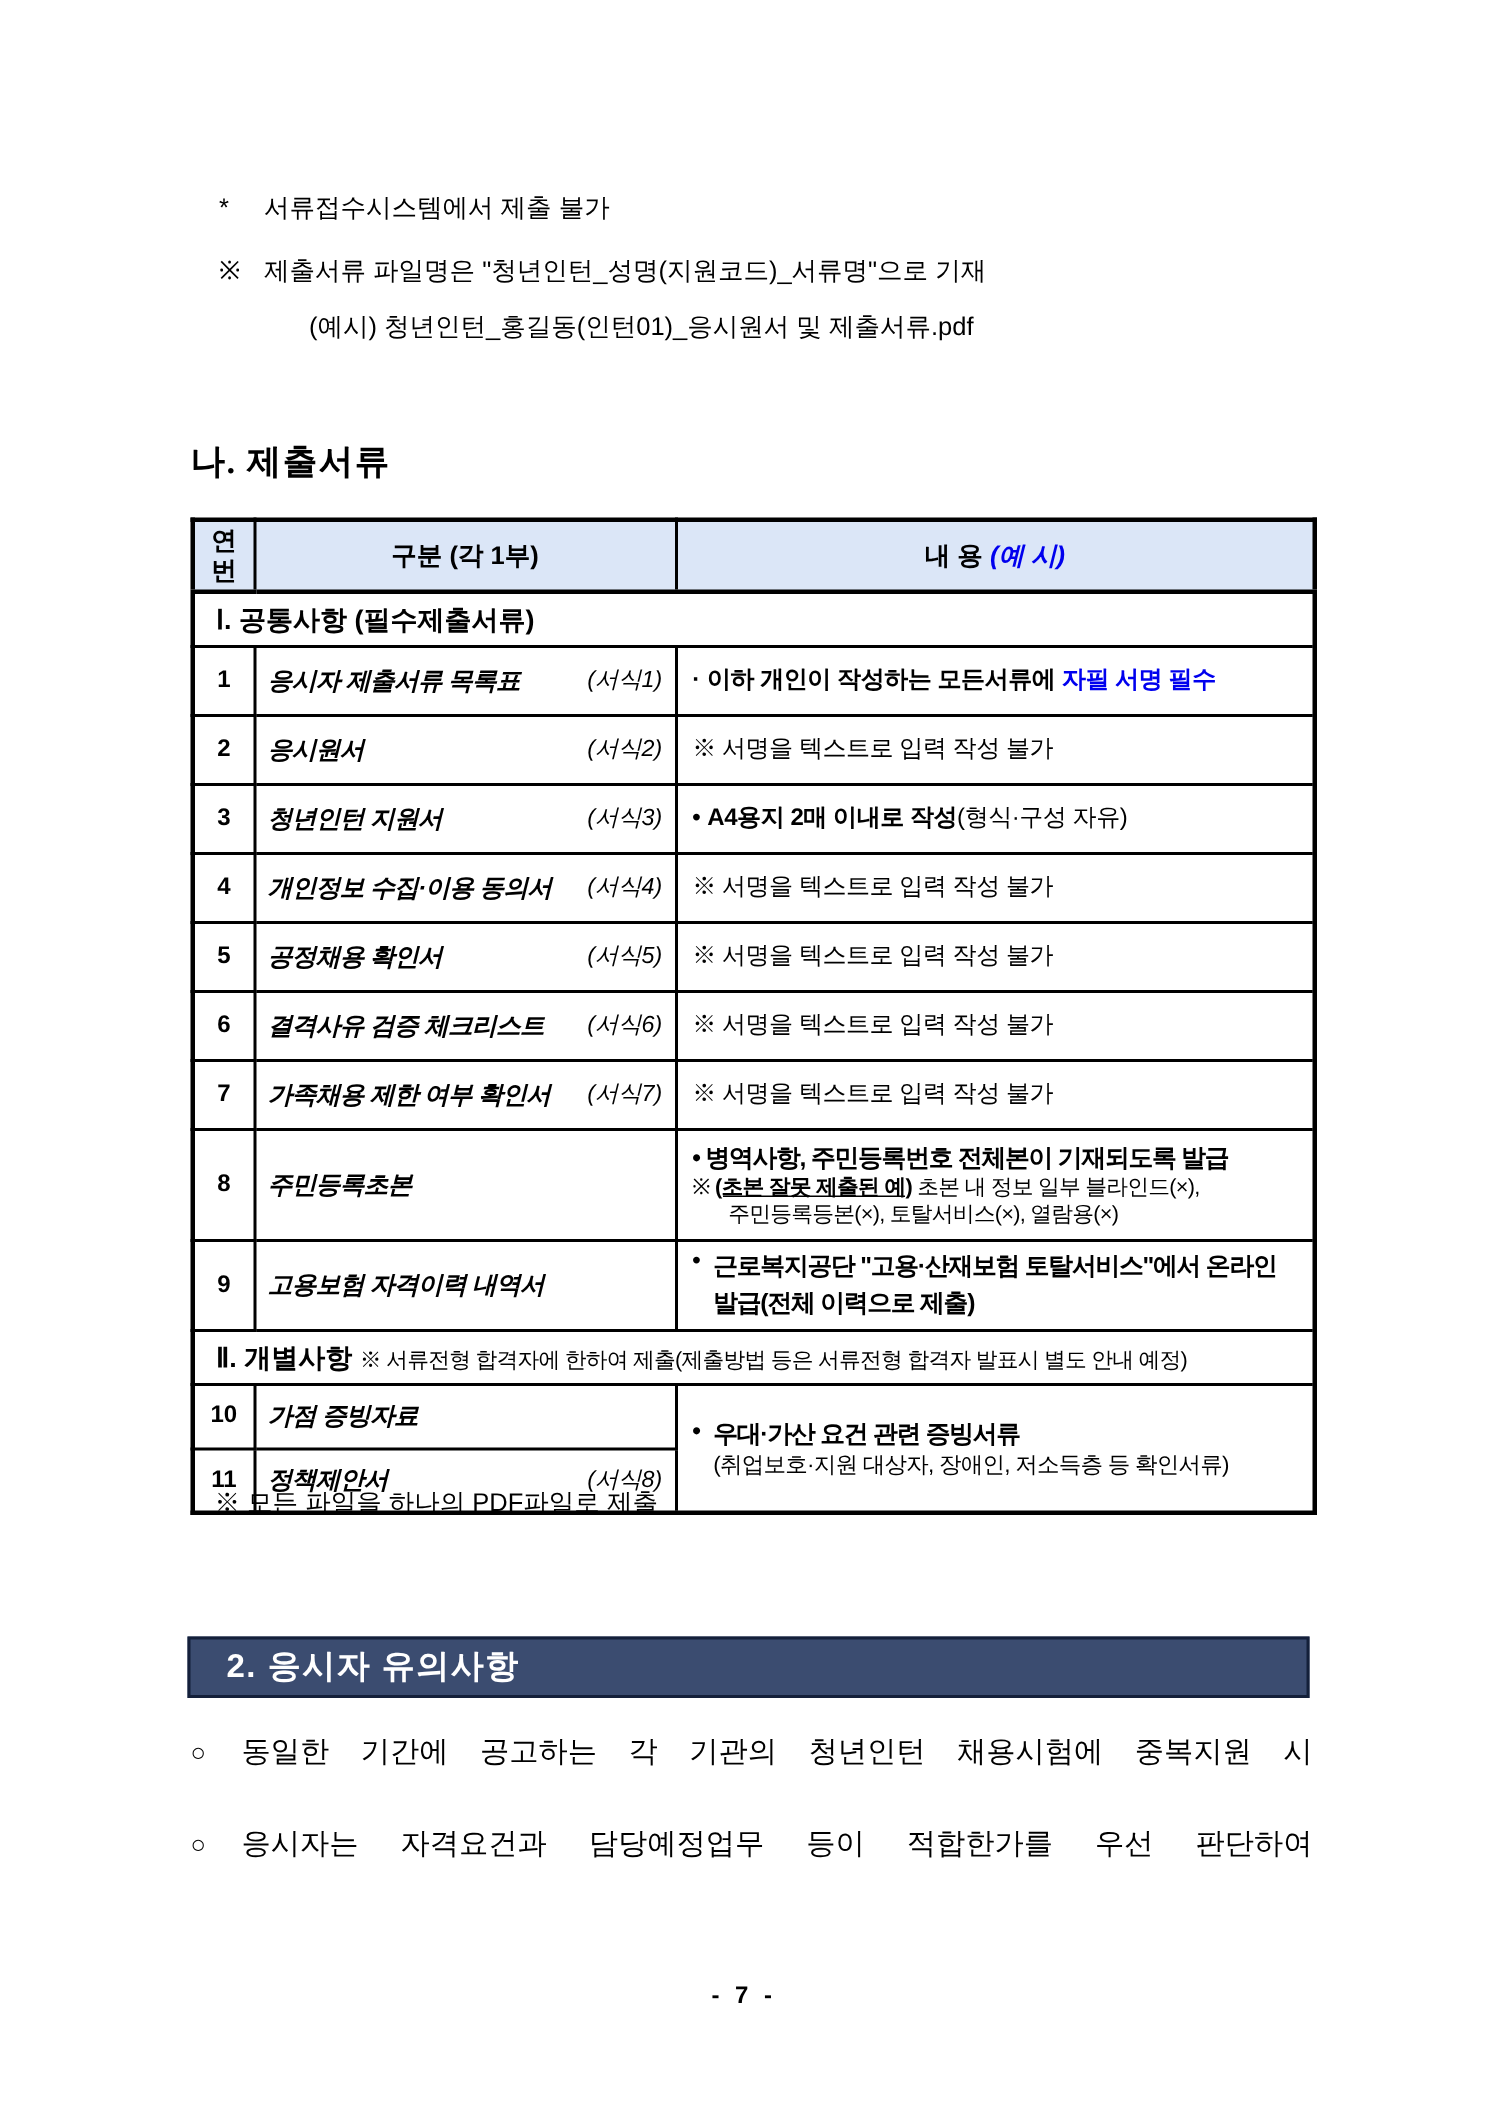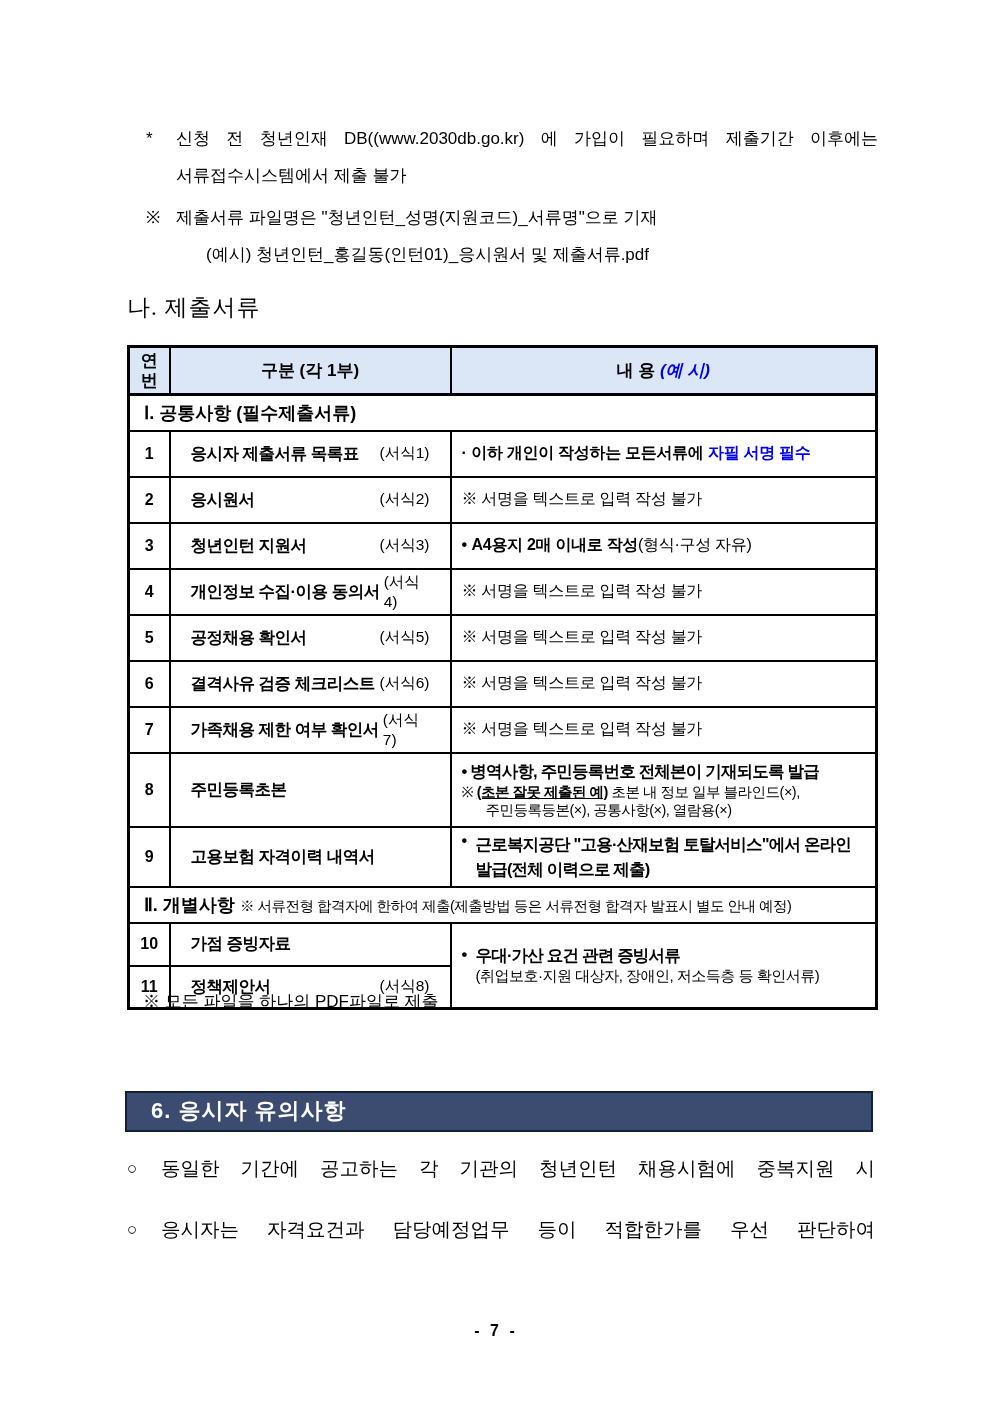--- a/index.html
+++ b/index.html
@@ -13,42 +13,42 @@
   .top-notes { position:absolute; top:120px; left:146px; width:732px; }
   .note { display:flex; margin-bottom:5px; }
   .note .marker { width:30px; flex:0 0 30px; font-size:17px; line-height:37px; }
   .note .ntext { flex:1; font-size:17px; line-height:37px; }
   .note .ntext .jline { text-align:justify; text-align-last:justify; }
   .note2 { margin-top:2px; }
 
   
   .sec-heading {
     position:absolute; top:292px; left:127px;
-    font-family:"Liberation Serif", serif; font-weight:normal; font-size:23px;
+    font-family:"Liberation Serif", serif; font-weight:bold; font-size:23px;
     letter-spacing:1px;
   }
 
   
   .tbl-wrap { position:absolute; top:345px; left:127px; }
   table.doc { border-collapse:collapse; table-layout:fixed; width:748px;
               border:3px solid #000; }
   table.doc td { border:2px solid #000; vertical-align:middle; font-size:16px; }
   col.c-no { width:41px; } col.c-name { width:281px; } col.c-content { width:426px; }
 
   tr.hdr td { background:#dbe6f7; border-bottom:3px solid #000; height:48px;
               text-align:center; font-weight:bold; font-size:17px; }
   tr.hdr .no-stack { line-height:20px; }
   .blue { color:#0000ee; }
   .italic { font-style:italic; }
 
   tr.section td { height:36px; font-weight:bold; font-size:18px; padding-left:14px; }
   tr.section .sec-note { font-weight:normal; font-size:14.5px; letter-spacing:-0.5px; }
 
   td.no { text-align:center; font-weight:bold; font-size:16px; }
-  td.name-cell { padding:0 20px; }
+  td.name-cell { padding:0 8px;font-style:italic; }
   .split { display:flex; justify-content:space-between; align-items:center; }
   .split .nm { font-weight:bold; font-size:16.5px; letter-spacing:-0.5px; white-space:nowrap; }
   .split .form { font-weight:normal; font-size:15.5px; margin-left:4px; }
 
   td.content { padding:3px 6px 3px 10px; }
   tr.r-std { height:46px; }
   .c-note { font-size:16px; letter-spacing:-0.3px; }
   .hang { display:flex; }
   .hang .b { flex:0 0 14px; font-weight:bold; }
   .hang .txt { flex:1; font-weight:bold; font-size:16.5px; letter-spacing:-0.8px; }
@@ -90,21 +90,20 @@
 </style>
 </head>
 <body>
 
 <div class="page">
 
   <div class="top-notes">
     <div class="note">
       <span class="marker">*</span>
       <span class="ntext">
-        <span class="jline" style="display:block">신청 전 청년인재 DB((www.2030db.go.kr) 에 가입이 필요하며 제출기간 이후에는</span>
         <span style="display:block">서류접수시스템에서 제출 불가</span>
       </span>
     </div>
     <div class="note note2">
       <span class="marker">※</span>
       <span class="ntext">
         <span style="display:block">제출서류 파일명은 "청년인턴_성명(지원코드)_서류명"으로 기재</span>
         <span style="display:block; padding-left:30px">(예시) 청년인턴_홍길동(인턴01)_응시원서 및 제출서류.pdf</span>
       </span>
     </div>
@@ -232,21 +231,21 @@
           <td class="content">
             <div class="l1">
               <span class="bold">•</span>
               <span class="bold">병역사항, 주민등록번호 전체본이 기재되도록 발급</span>
             </div>
             <div class="l2">
               <span>※</span>
               <span class="bold ul">(초본 잘못 제출된 예)</span>
               <span>초본 내 정보 일부 블라인드(×),</span>
             </div>
-            <div class="l3">주민등록등본(×), 공통사항(×), 열람용(×)</div>
+            <div class="l3">주민등록등본(×), 토탈서비스(×), 열람용(×)</div>
           </td>
         </tr>
 
         <tr class="r9">
           <td class="no">9</td>
           <td class="name-cell">
               <div class="split">
             <span class="nm">고용보험 자격이력 내역서</span>
           </div>
             </td>
@@ -290,21 +289,21 @@
           </div>
             </td>
         </tr>
       </tbody>
     </table>
   </div>
 
   <div class="pdf-note">※ 모든 파일을 하나의 PDF파일로 제출</div>
 
   <div class="banner">
-    <span>6. 응시자 유의사항</span>
+    <span>2. 응시자 유의사항</span>
   </div>
 
   <div class="notices">
     <div class="notice">
       <span class="marker">○</span>
       <span class="ntext">
         <span class="jline" style="display:block">동일한 기간에 공고하는 각 기관의 청년인턴 채용시험에 중복지원 시</span>
       </span>
     </div>
     <div class="notice">

